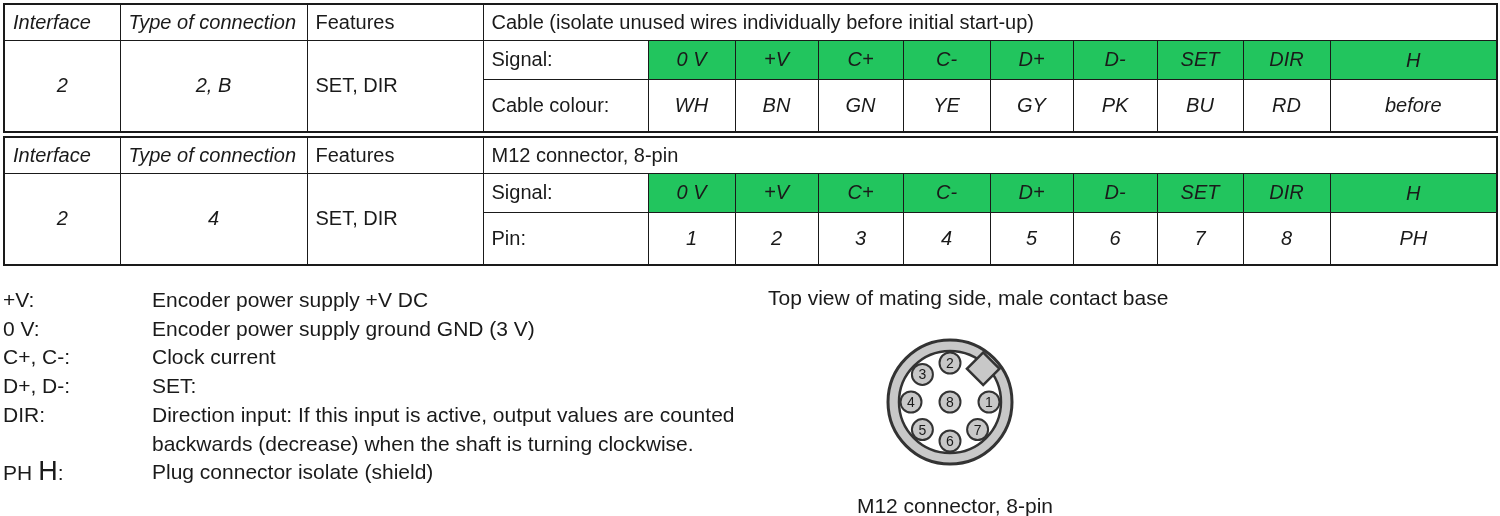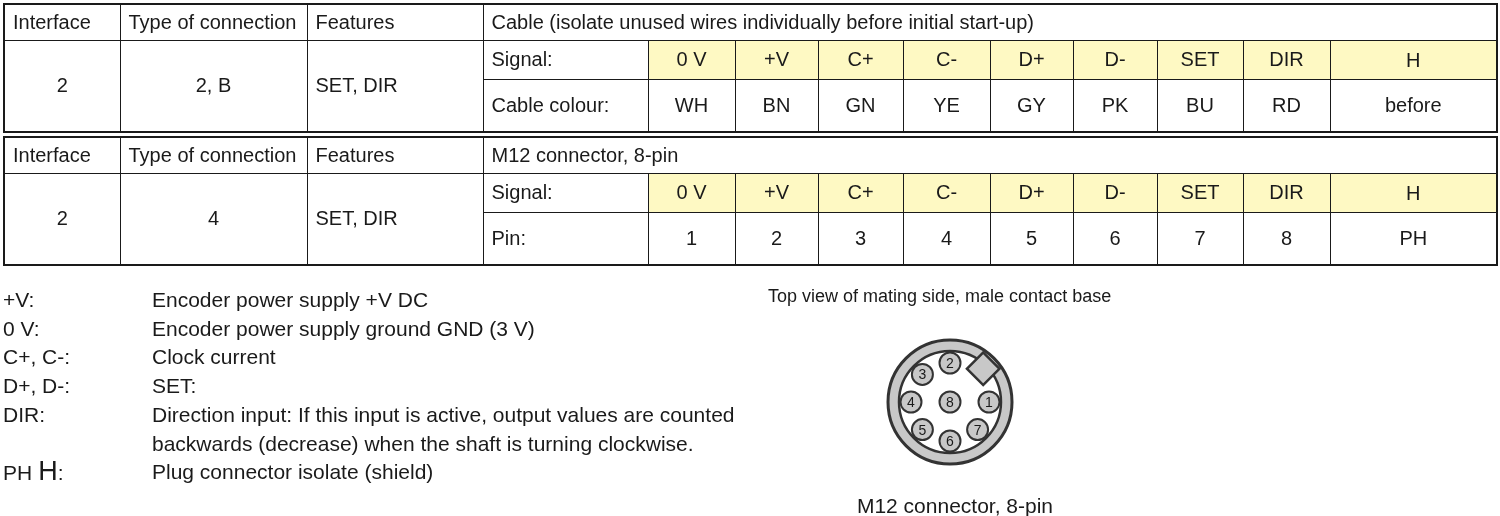--- a/index.html
+++ b/index.html
@@ -26,43 +26,43 @@
     font-size: 20px;
     font-weight: 400;
     padding: 0 8px;
     vertical-align: middle;
     white-space: nowrap;
     overflow: hidden;
   }
   .tbl tr.hdr > * { height: 36px; text-align: left; }
   .tbl tr.r1 > * { height: 39px; }
   .tbl tr.r2 > * { height: 53px; }
-  .tbl .center { text-align: center; }
-  .tbl .gray { background: #fef9c3; }
+  .tbl .center { text-align: center; font-style: italic; }
+  .tbl .gray { background: #22c55e; }
   .big-h { font-size: 27px; line-height: 1; }
   #table-cable { top: 3px; }
   #table-m12  { top: 136px; }
 
   
   .legend {
     position: absolute;
     left: 3px; top: 286px;
     display: grid;
     grid-template-columns: 149px 660px;
     font-size: 21px;
     line-height: 28.7px;
   }
   .legend .term, .legend .def { font-weight: 400; }
   .legend .hsym { font-size: 27px; margin-left: 6px; line-height: 1; }
 
   
   .conn-title {
     position: absolute;
     left: 768px; top: 286px;
-    font-size: 18px;
+    font-size: 21px;
     white-space: nowrap;
   }
   .connector-svg { position: absolute; left: 880px; top: 332px; }
   .ring  { fill: #c8c8c8; stroke: #333333; stroke-width: 3; }
   .face  { fill: #ffffff; stroke: #333333; stroke-width: 2.5; }
   .notch { fill: #c8c8c8; stroke: #333333; stroke-width: 2.5; }
   .pin-c { fill: #c8c8c8; stroke: #333333; stroke-width: 2; }
   .pin-t { font-size: 14px; font-family: "Liberation Sans", sans-serif; fill: #1a1a1a; text-anchor: middle; }
   .conn-caption {
     position: absolute;

